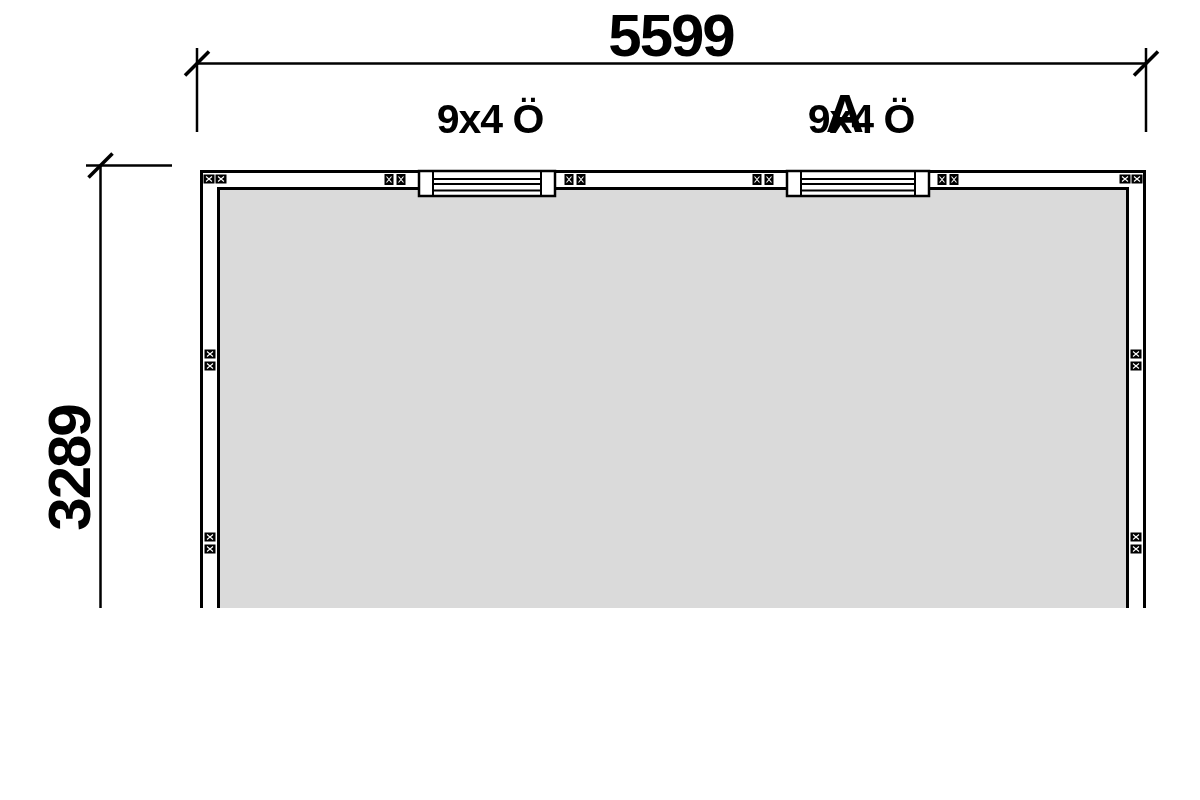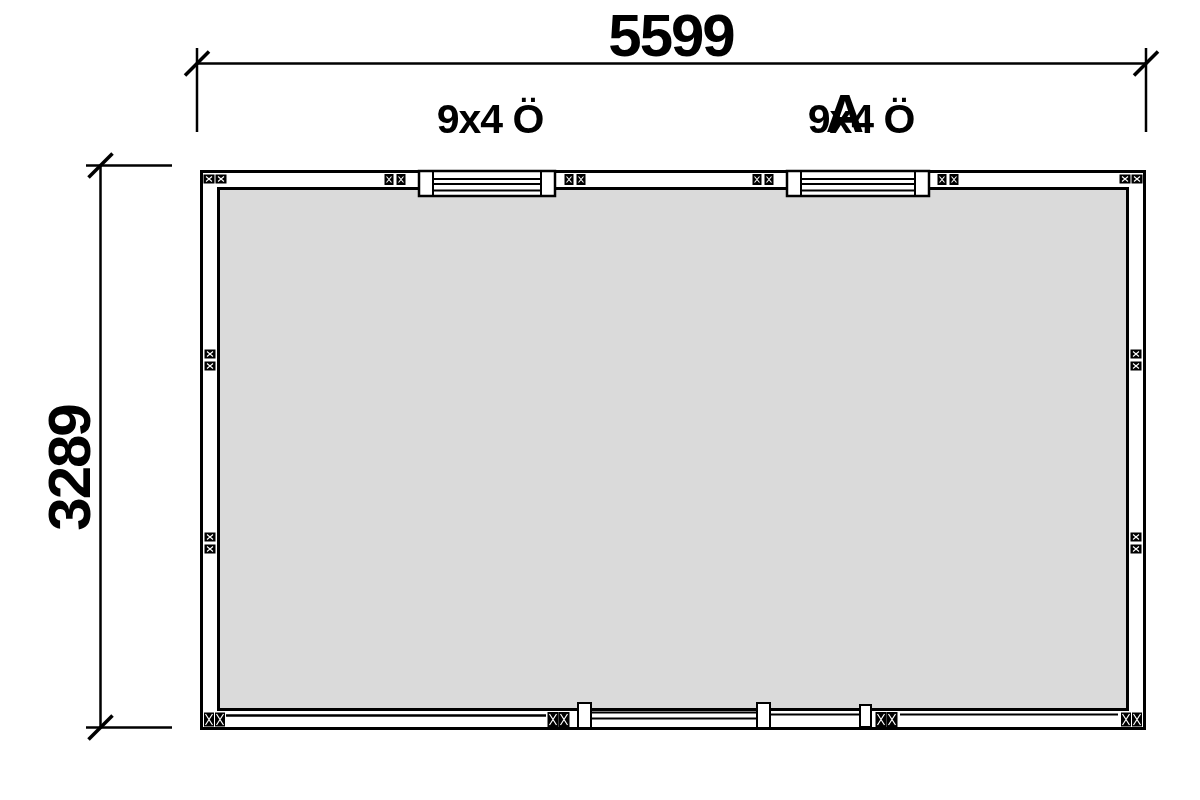--- a/index.html
+++ b/index.html
@@ -1,17 +1,17 @@
 <!DOCTYPE html>
 <html><head>
 <meta charset="utf-8">
 <style>
   html,body{margin:0;padding:0;background:#fff;}
   .canvas{
-    position:relative;width:1200px;height:800px;background:#fff;
+    position:relative;width:1200px;height:608px;background:#fff;
     overflow:hidden;font-family:"Liberation Sans",sans-serif;
   }
   .canvas svg{position:absolute;left:0;top:0;}
   .label{
     position:absolute;transform:translate(-50%,-50%);
     color:#000;font-weight:700;white-space:pre;line-height:1;
   }
   .dim-top{left:671px;top:36px;font-size:60px;letter-spacing:-2px;}
   .dim-left{left:70px;top:468px;font-size:60px;letter-spacing:-2px;
     transform:translate(-50%,-50%) rotate(-90deg);}

